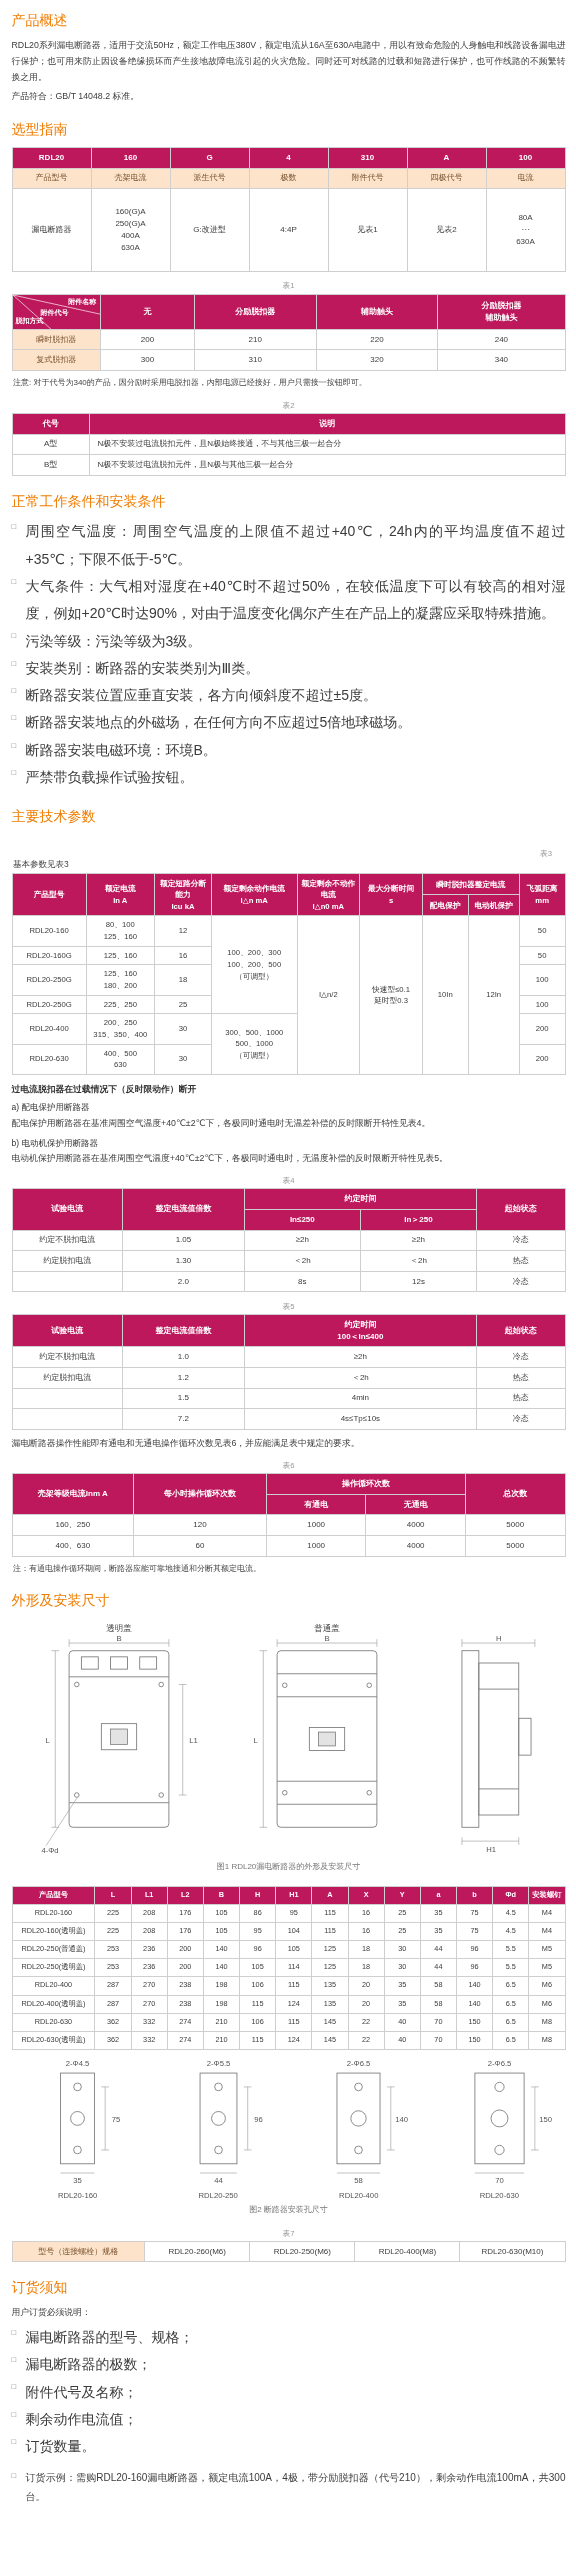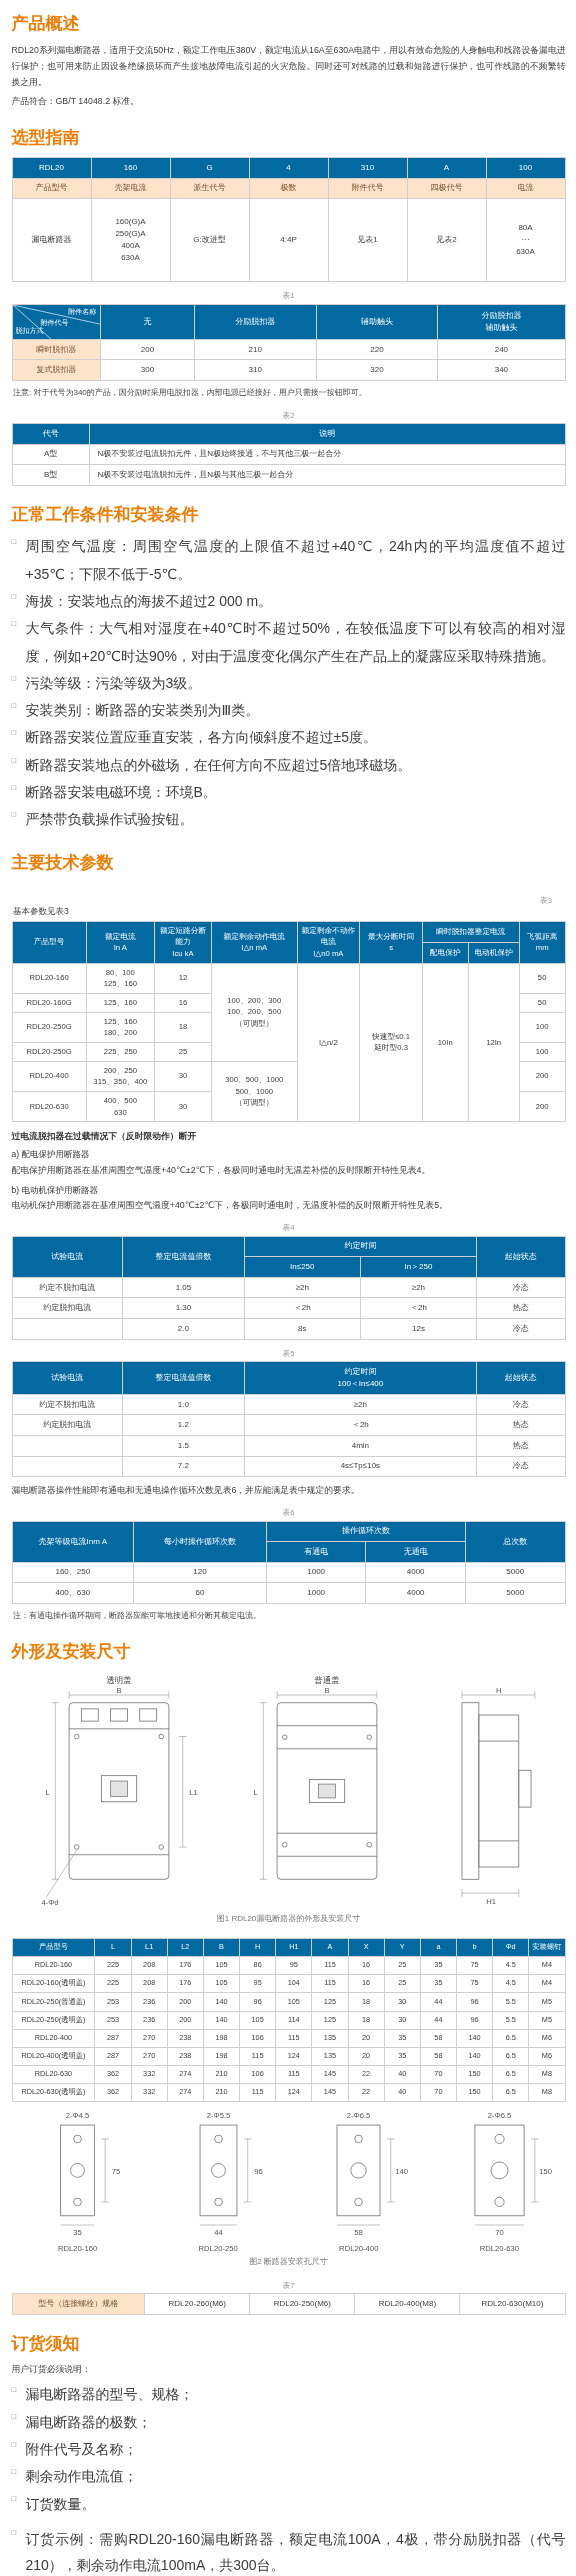--- a/index.html
+++ b/index.html
@@ -4,32 +4,32 @@
 <style>
   * { box-sizing: border-box; margin: 0; padding: 0; }
   html,body { background:#ffffff; }
   body {
     width: 577px; min-height: 2576px;
     font-family: "Liberation Sans", "DejaVu Sans", sans-serif;
     color: #3c3c3c;
   }
   .page { padding: 7.7px 11.5px 35px; }
 
-  h2.sec { color: #f07c00; font-size: 17px; font-weight: bold; margin: 17px 0 7.7px; }
+  h2.sec { color: #f07c00; font-size: 14px; font-weight: normal; margin: 17px 0 7.7px; }
   h2.sec.first { margin-top: 4.6px; }
   p.body { font-size: 8.8px; line-height: 1.8; text-align: justify; margin-bottom: 3.1px; }
 
   .caprow { display:flex; justify-content:space-between; align-items:flex-end; margin: 10.8px 1.5px 2.3px; }
   .caprow .left { color:#444; font-size: 8.5px; }
   .caprow .right, .tag { color:#999; font-size: 7.7px; text-align:center; display:block; margin: 9.2px 1.5px 2.3px; }
   .caprow .right { margin:12px; }
 
   table { width: 100%; border-collapse: collapse; table-layout: fixed; margin-bottom: 6.1px; }
   th, td { border: 0.8px solid #cfcfcf; font-size: 8px; padding: 3.8px 2.3px; text-align: center; vertical-align: middle; line-height: 1.5; }
-  thead th, .hd { background: #0369a1; color: #fff; font-weight: 400; }
+  thead th, .hd { background: #be185d; color: #fff; font-weight: 700; }
   .lt { background: #fce3c9; color: #7a5230; }
   .pre { white-space: pre-line; }
 
   .t-model tr.vals td { height: 83px; font-size: 8px; }
   .t2 td:nth-child(2) { text-align: left; padding-left: 7.7px; }
   .t3 td, .t3 th { font-size: 7.7px; padding: 3.1px 1.5px; }
   .t-dim th, .t-dim td { font-size: 7.3px; padding: 3.1px 0.8px; }
 
   .corner { position: relative; padding: 0; height: 35px; }
   .corner svg { position:absolute; left:0; top:0; width:100%; height:100%; }
@@ -38,21 +38,21 @@
   .c-mid { top: 13px; left: 28px; }
   .c-bot { bottom: 2.3px; left: 3.1px; }
 
   .note { font-size: 8px; color: #444; margin: 1.5px 1.5px 10.8px; line-height: 1.6; }
   .sub { font-size: 8.8px; color: #333; font-weight: bold; margin: 9.2px 0 3.1px; }
   .sub2 { font-size: 8.5px; color: #333; margin: 6.1px 0 1.5px; }
 
   ul.sq { list-style: none; margin: 3.1px 0 7.7px; }
   ul.sq li { font-size: 14px; line-height: 1.95; padding-left: 14px; position: relative; text-align: justify; }
   ul.sq li::before { content: "□"; position: absolute; left: 0; top: 0.8px; color: #777; font-size: 7.7px; }
-  p.bullet { font-size: 14px; line-height: 1.9; padding-left: 14px; position: relative; text-align: justify; }
+  p.bullet { font-size: 10px; line-height: 1.9; padding-left: 14px; position: relative; text-align: justify; }
   p.bullet::before { content: "□"; position: absolute; left: 0; top: 0.8px; color: #777; font-size: 7.7px; }
 
   .figwrap { display: flex; justify-content: space-around; align-items: flex-start; margin: 9.2px 0 1.5px; }
   .figcap { text-align: center; color: #777; font-size: 8px; margin: 3.1px 0 14px; }
   svg .ln { stroke: #777; fill: none; stroke-width: 1.1; }
   svg .dim { stroke: #999; fill: none; stroke-width: 0.8; }
   svg .fillg { fill: #e3e3e3; stroke: #777; stroke-width: 1; }
   svg text { font-size: 10px; fill: #555; font-family: "Liberation Sans","DejaVu Sans",sans-serif; }
   svg text.cap { font-size: 11px; fill: #444; }
 
@@ -186,21 +186,20 @@
             <td>N极不安装过电流脱扣元件，且N极与其他三极一起合分</td>
           </tr>
         </tbody>
     </table>
   </section>
 
   <section>
     <h2 class="sec">正常工作条件和安装条件</h2>
     <ul class="sq">
         <li>周围空气温度：周围空气温度的上限值不超过+40℃，24h内的平均温度值不超过+35℃；下限不低于-5℃。</li>
-        <li>海拔：安装地点的海拔不超过2 000 m。</li>
         <li>大气条件：大气相对湿度在+40℃时不超过50%，在较低温度下可以有较高的相对湿度，例如+20℃时达90%，对由于温度变化偶尔产生在产品上的凝露应采取特殊措施。</li>
         <li>污染等级：污染等级为3级。</li>
         <li>安装类别：断路器的安装类别为Ⅲ类。</li>
         <li>断路器安装位置应垂直安装，各方向倾斜度不超过±5度。</li>
         <li>断路器安装地点的外磁场，在任何方向不应超过5倍地球磁场。</li>
         <li>断路器安装电磁环境：环境B。</li>
         <li>严禁带负载操作试验按钮。</li>
       </ul>
   </section>
 

